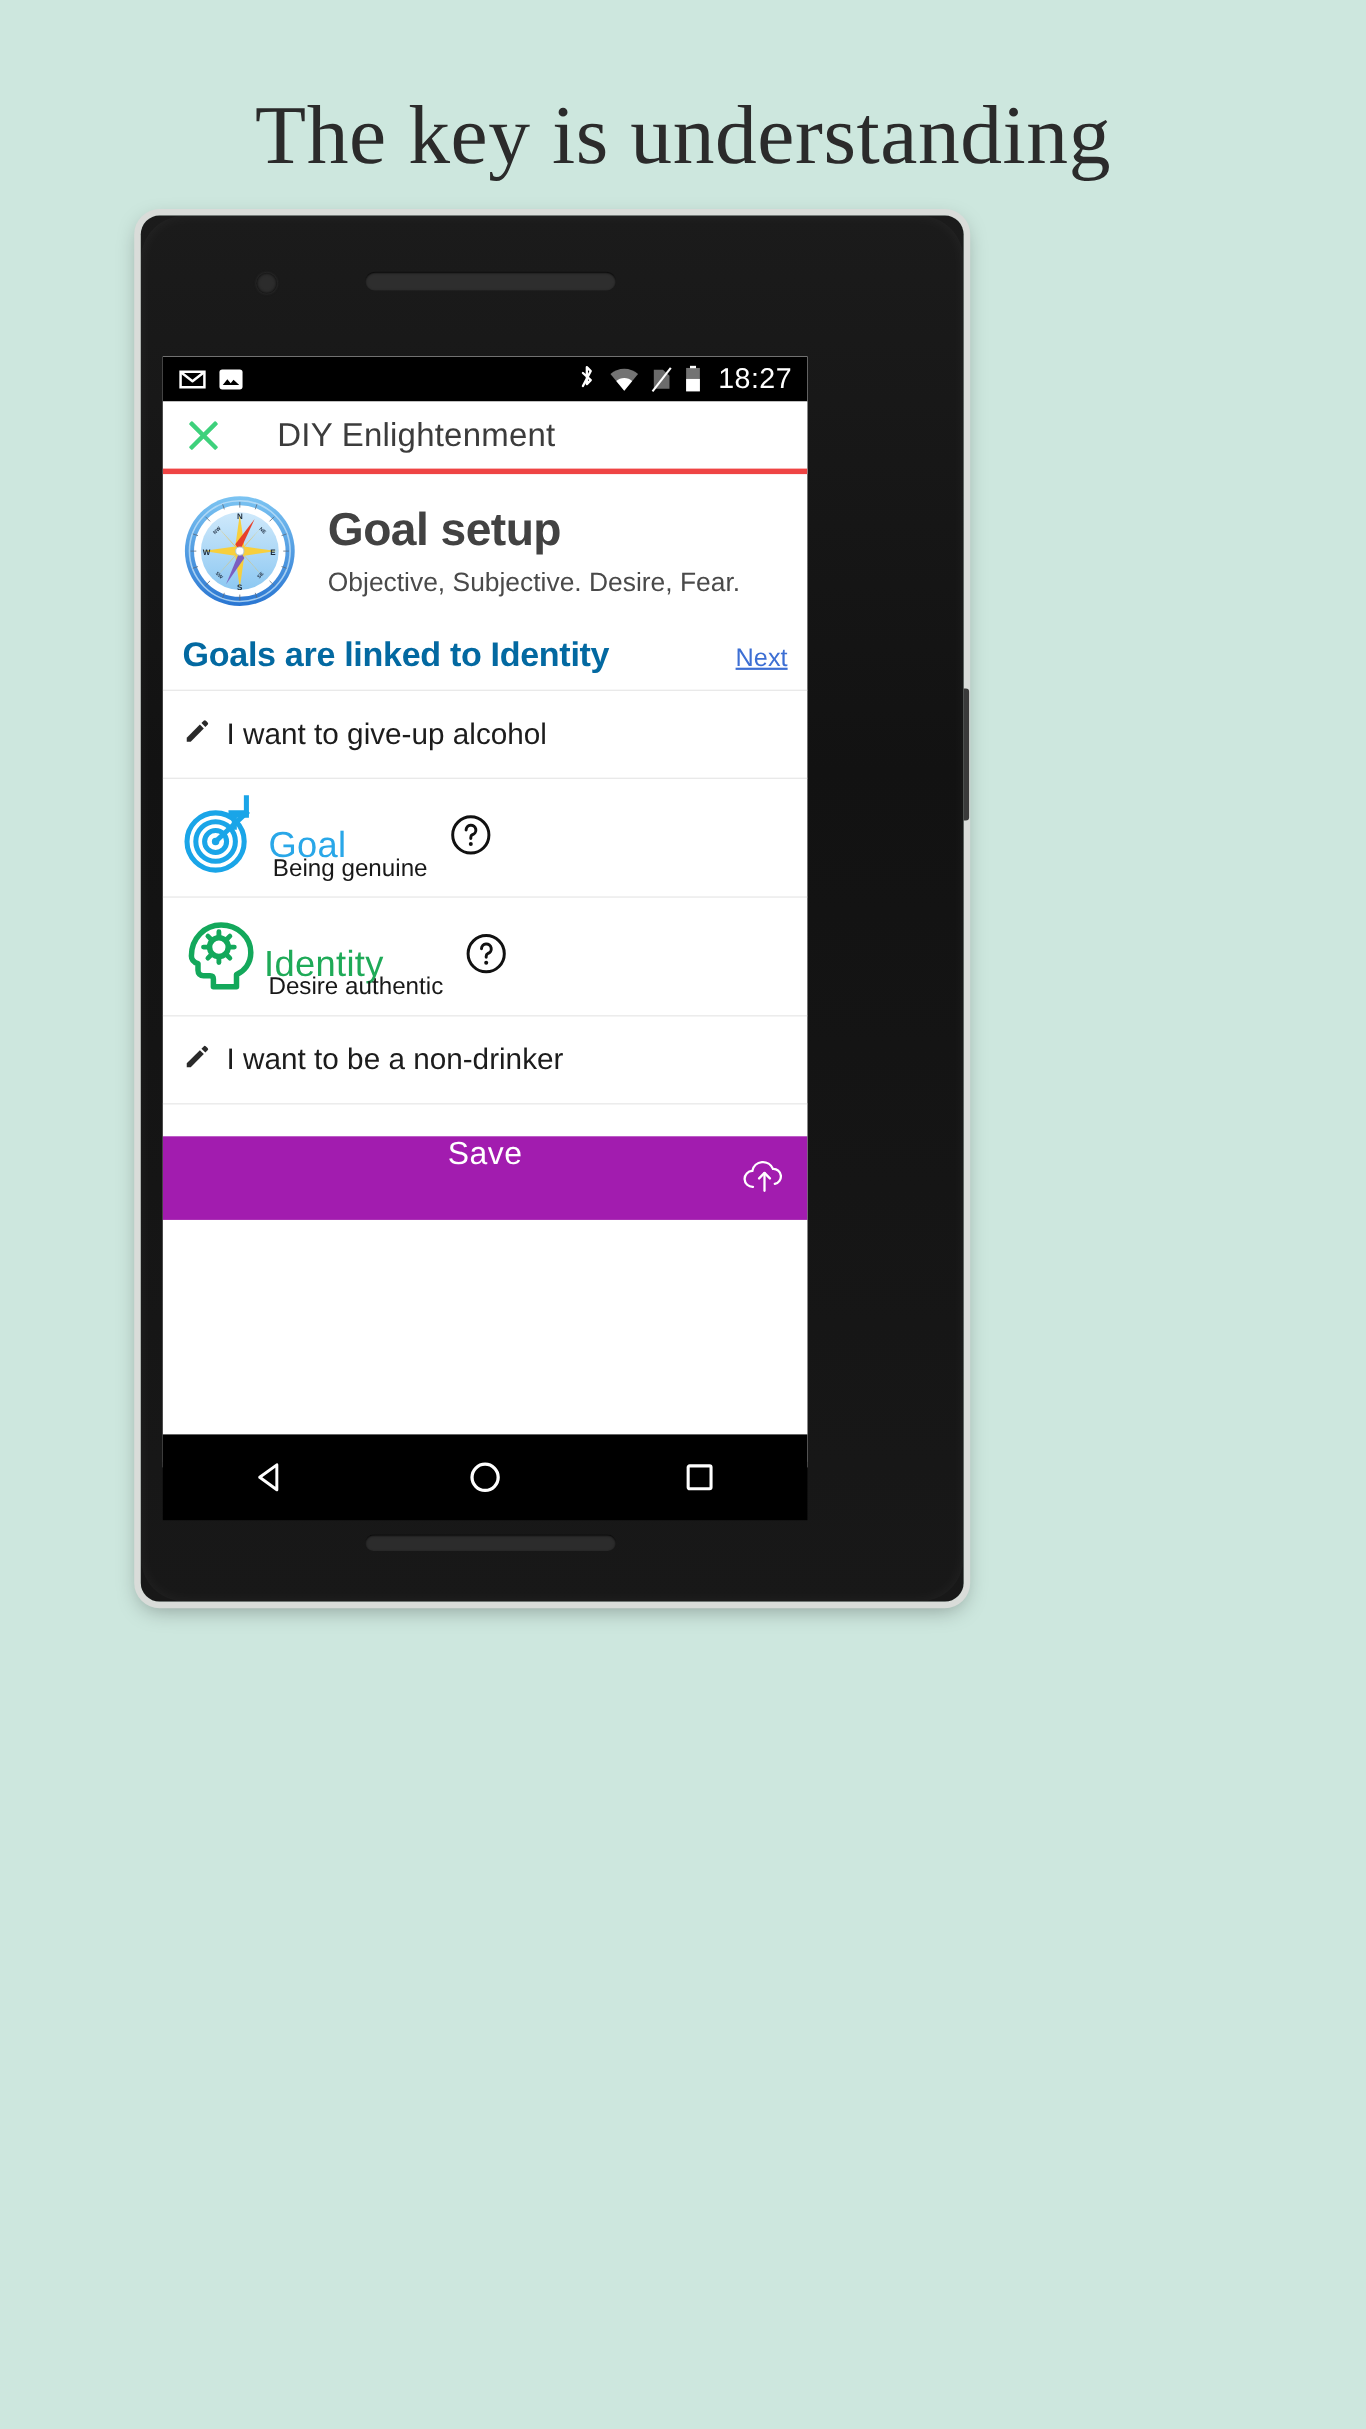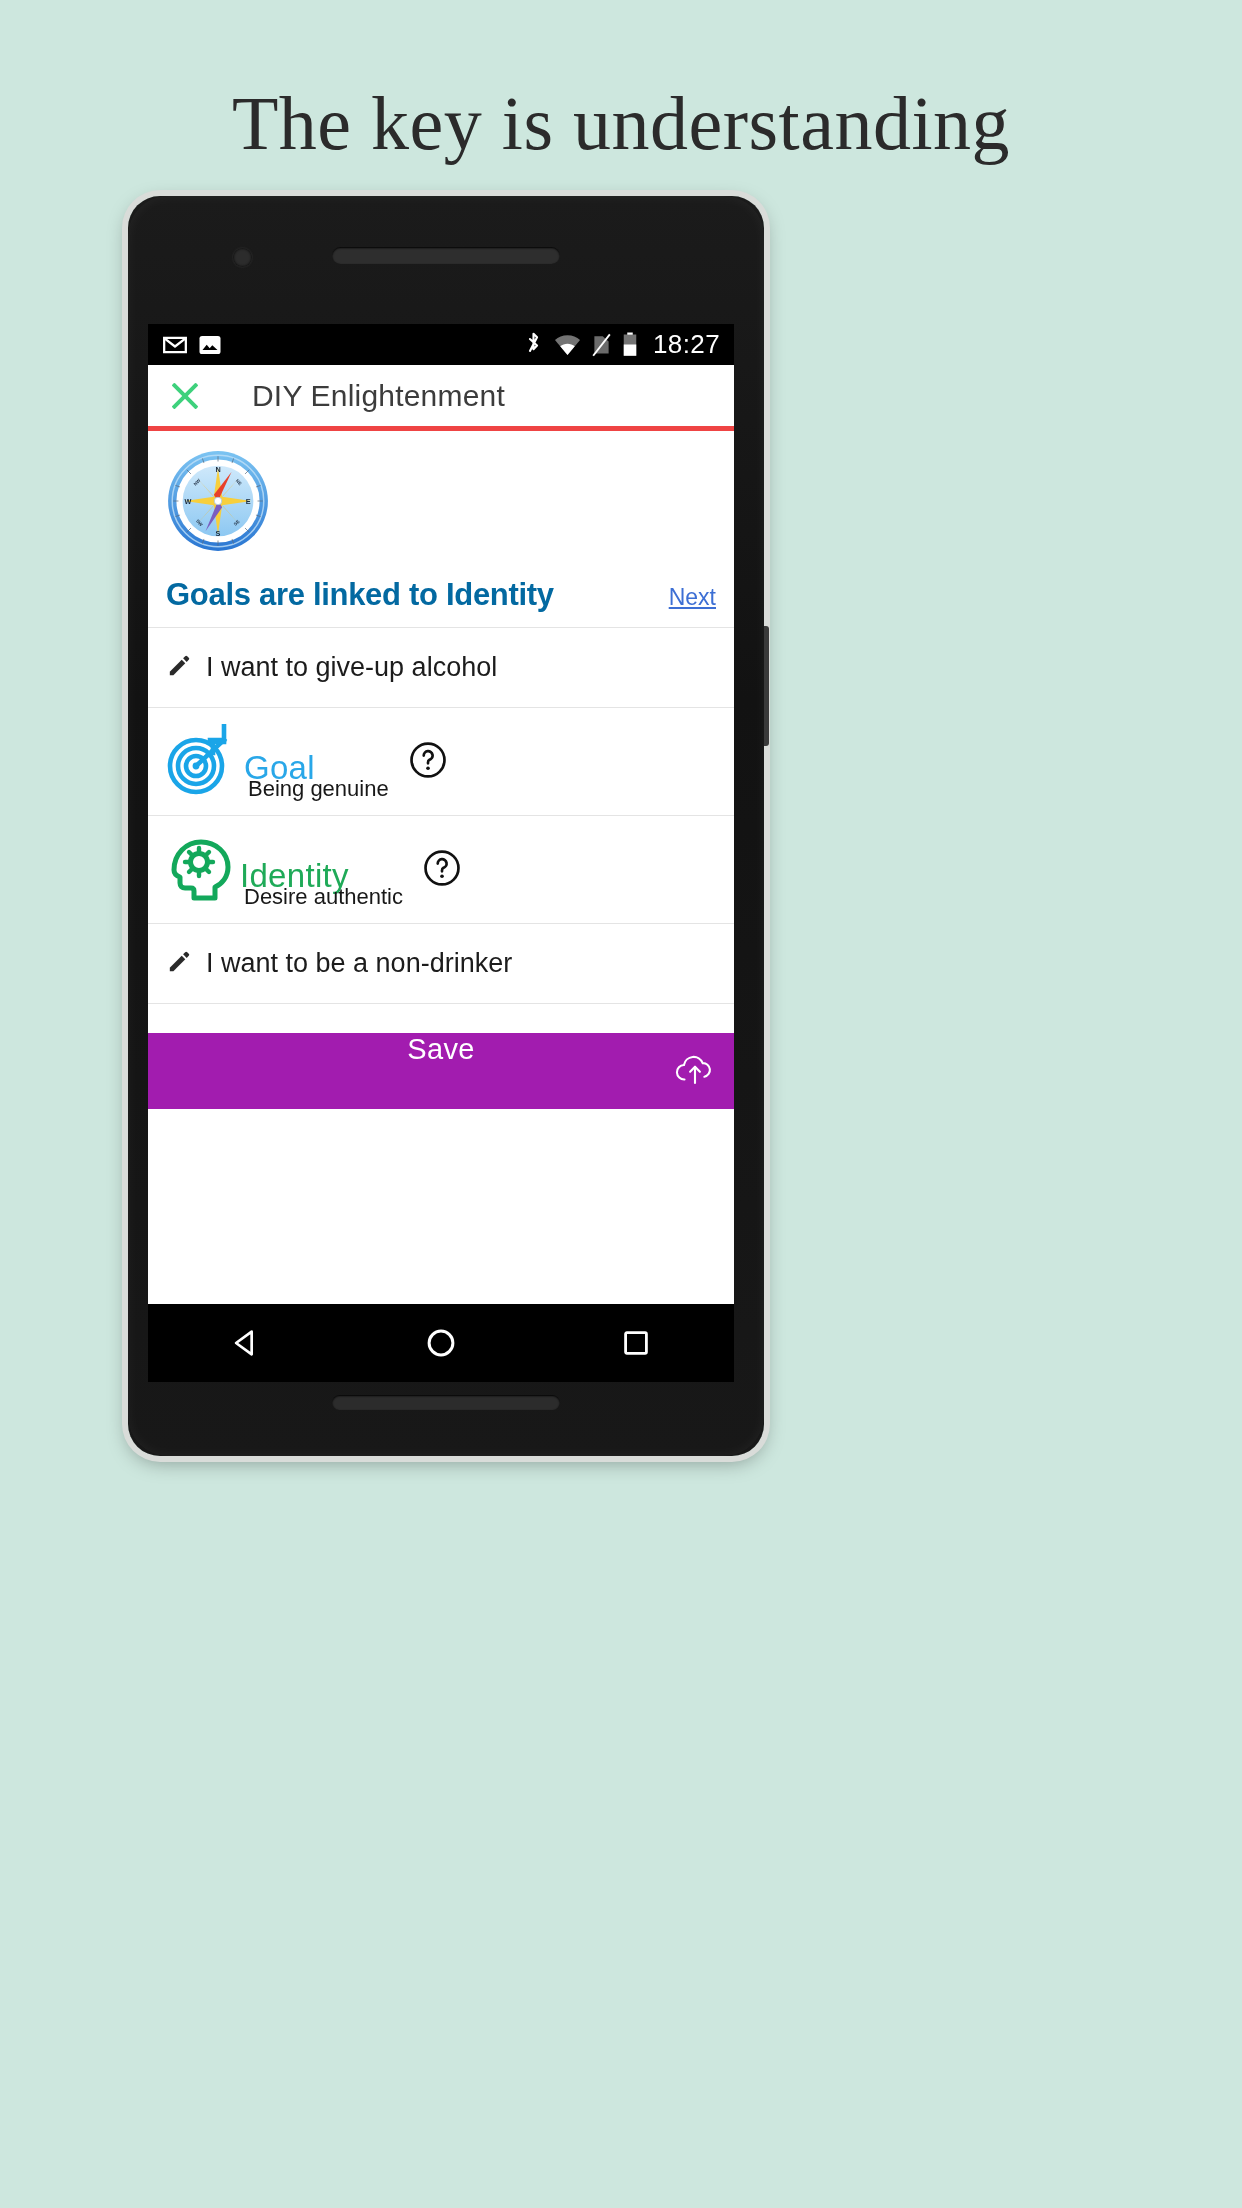--- a/index.html
+++ b/index.html
@@ -23,22 +23,22 @@
     font-family: "Liberation Serif", serif;
     font-size: 76px;
     color: #2b2b2b;
     letter-spacing: 0.5px;
   }
 
   
   .phone {
     position: absolute;
     left: 128px; top: 196px;
-    width: 636px; height: 1260px;
-    border-radius: 32px;
+    width: 748px; height: 1260px;
+    border-radius: 17px;
     background: linear-gradient(180deg,#1b1b1b 0%,#121212 40%,#181818 100%);
     box-shadow: 0 0 0 6px #d9dcd9, 0 6px 20px rgba(0,0,0,0.35);
   }
   .phone-inner-shadow {
     position: absolute; inset: 0;
     border-radius: 40px;
     box-shadow: inset 0 0 14px rgba(255,255,255,0.05);
     pointer-events: none;
   }
   .front-cam {
@@ -332,20 +332,24 @@
               <text x="21" y="53">W</text>
             </g>
             <g font-family="Liberation Sans, sans-serif" font-size="4.4" font-weight="bold" fill="#2a3b50" text-anchor="middle">
               <text x="31" y="33" transform="rotate(-45 31 33)">NW</text>
               <text x="69" y="33" transform="rotate(45 69 33)">NE</text>
               <text x="31" y="72" transform="rotate(45 31 72)">SW</text>
               <text x="69" y="72" transform="rotate(-45 69 72)">SE</text>
             </g>
           </svg>
         </span>
+        <div class="hero-text">
+          <div class="hero-title">Goal setup</div>
+          <div class="hero-sub">Objective, Subjective. Desire, Fear.</div>
+        </div>
       </div>
 
       <div class="section-head">
         <div class="section-title">Goals are linked to Identity</div>
         <a class="next-link" href="#">Next</a>
       </div>
 
       <div class="row input-row">
         <span class="pencil">
           <svg width="26" height="26" viewBox="0 0 24 24">

